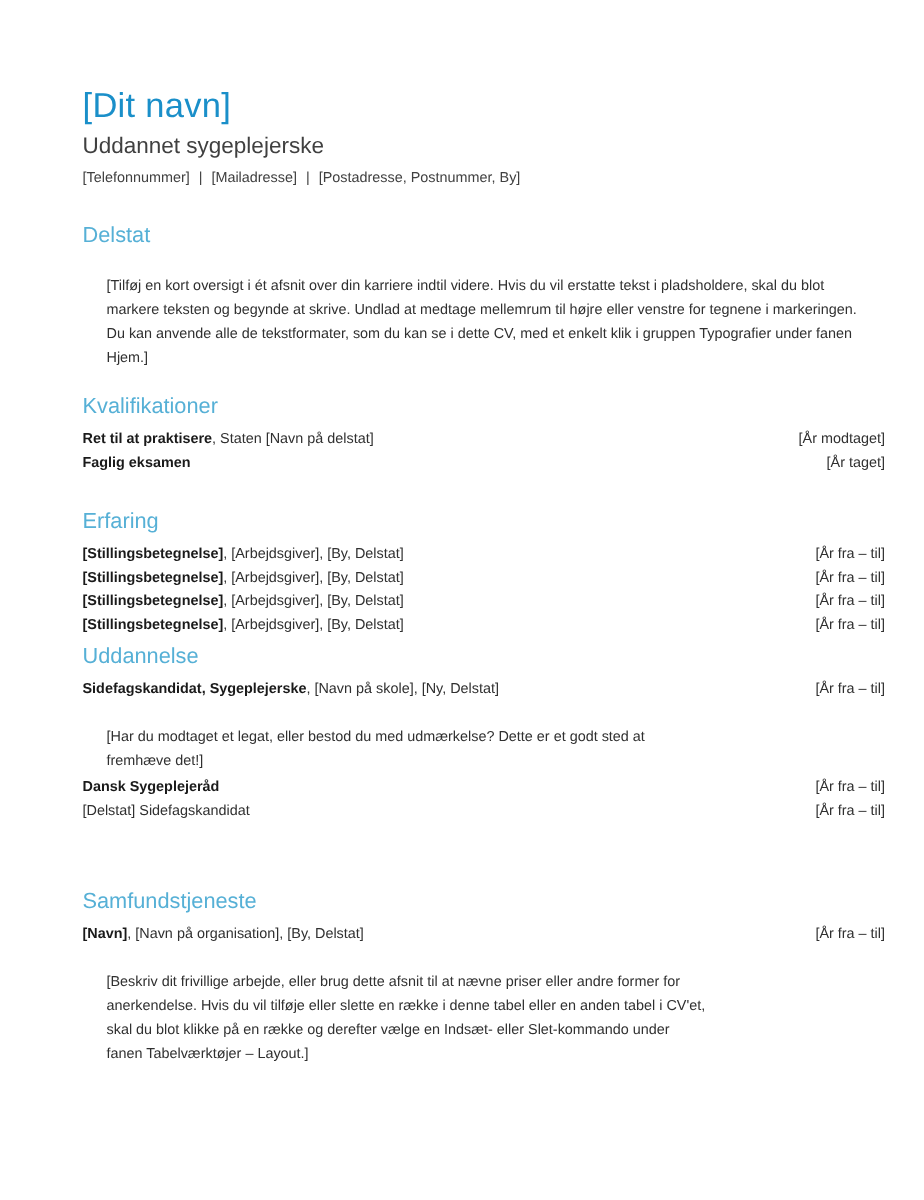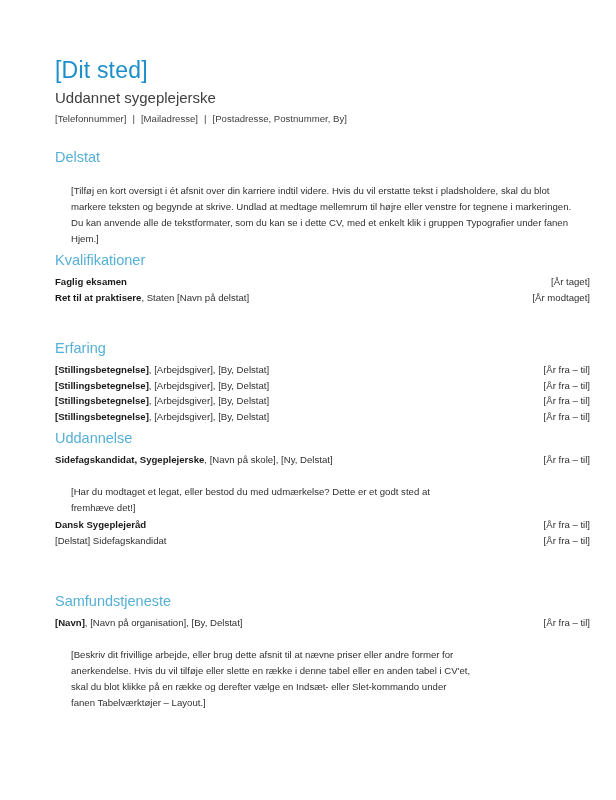--- a/index.html
+++ b/index.html
@@ -79,40 +79,40 @@
     .row .left { white-space: nowrap; }
     .row .right { white-space: nowrap; text-align: right; }
     .bold { font-weight: bold; color: #1a1a1a; }
     .narrow { width: 400px; }
   </style>
 </head>
 <body>
 
 <div class="page">
 
-  <div class="name">[Dit sted]</div>
+  <div class="name">[Dit navn]</div>
   <div class="subtitle">Uddannet sygeplejerske</div>
   <div class="contact">
     <span>[Telefonnummer]</span><span class="sep">|</span><span>[Mailadresse]</span><span class="sep">|</span><span>[Postadresse, Postnummer, By]</span>
   </div>
 
   <div class="section" style="top:147px;">
     <h2 class="heading">Delstat</h2>
     <p class="para">[Tilføj en kort oversigt i ét afsnit over din karriere indtil videre. Hvis du vil erstatte tekst i pladsholdere, skal du blot markere teksten og begynde at skrive. Undlad at medtage mellemrum til højre eller venstre for tegnene i markeringen. Du kan anvende alle de tekstformater, som du kan se i dette CV, med et enkelt klik i gruppen Typografier under fanen Hjem.]</p>
   </div>
 
-  <div class="section" style="top:250px;">
+  <div class="section" style="top:261px;">
     <h2 class="heading">Kvalifikationer</h2>
+    <div class="row">
+      <span class="left"><span class="bold">Ret til at praktisere</span><span>, Staten [Navn på delstat]</span></span>
+      <span class="right">[År modtaget]</span>
+    </div>
     <div class="row">
       <span class="left"><span class="bold">Faglig eksamen</span><span></span></span>
       <span class="right">[År taget]</span>
-    </div>
-    <div class="row">
-      <span class="left"><span class="bold">Ret til at praktisere</span><span>, Staten [Navn på delstat]</span></span>
-      <span class="right">[År modtaget]</span>
     </div>
   </div>
 
   <div class="section" style="top:338px;">
     <h2 class="heading">Erfaring</h2>
     <div class="row">
       <span class="left"><span class="bold">[Stillingsbetegnelse]</span><span>, [Arbejdsgiver], [By, Delstat]</span></span>
       <span class="right">[År fra – til]</span>
     </div>
     <div class="row">

